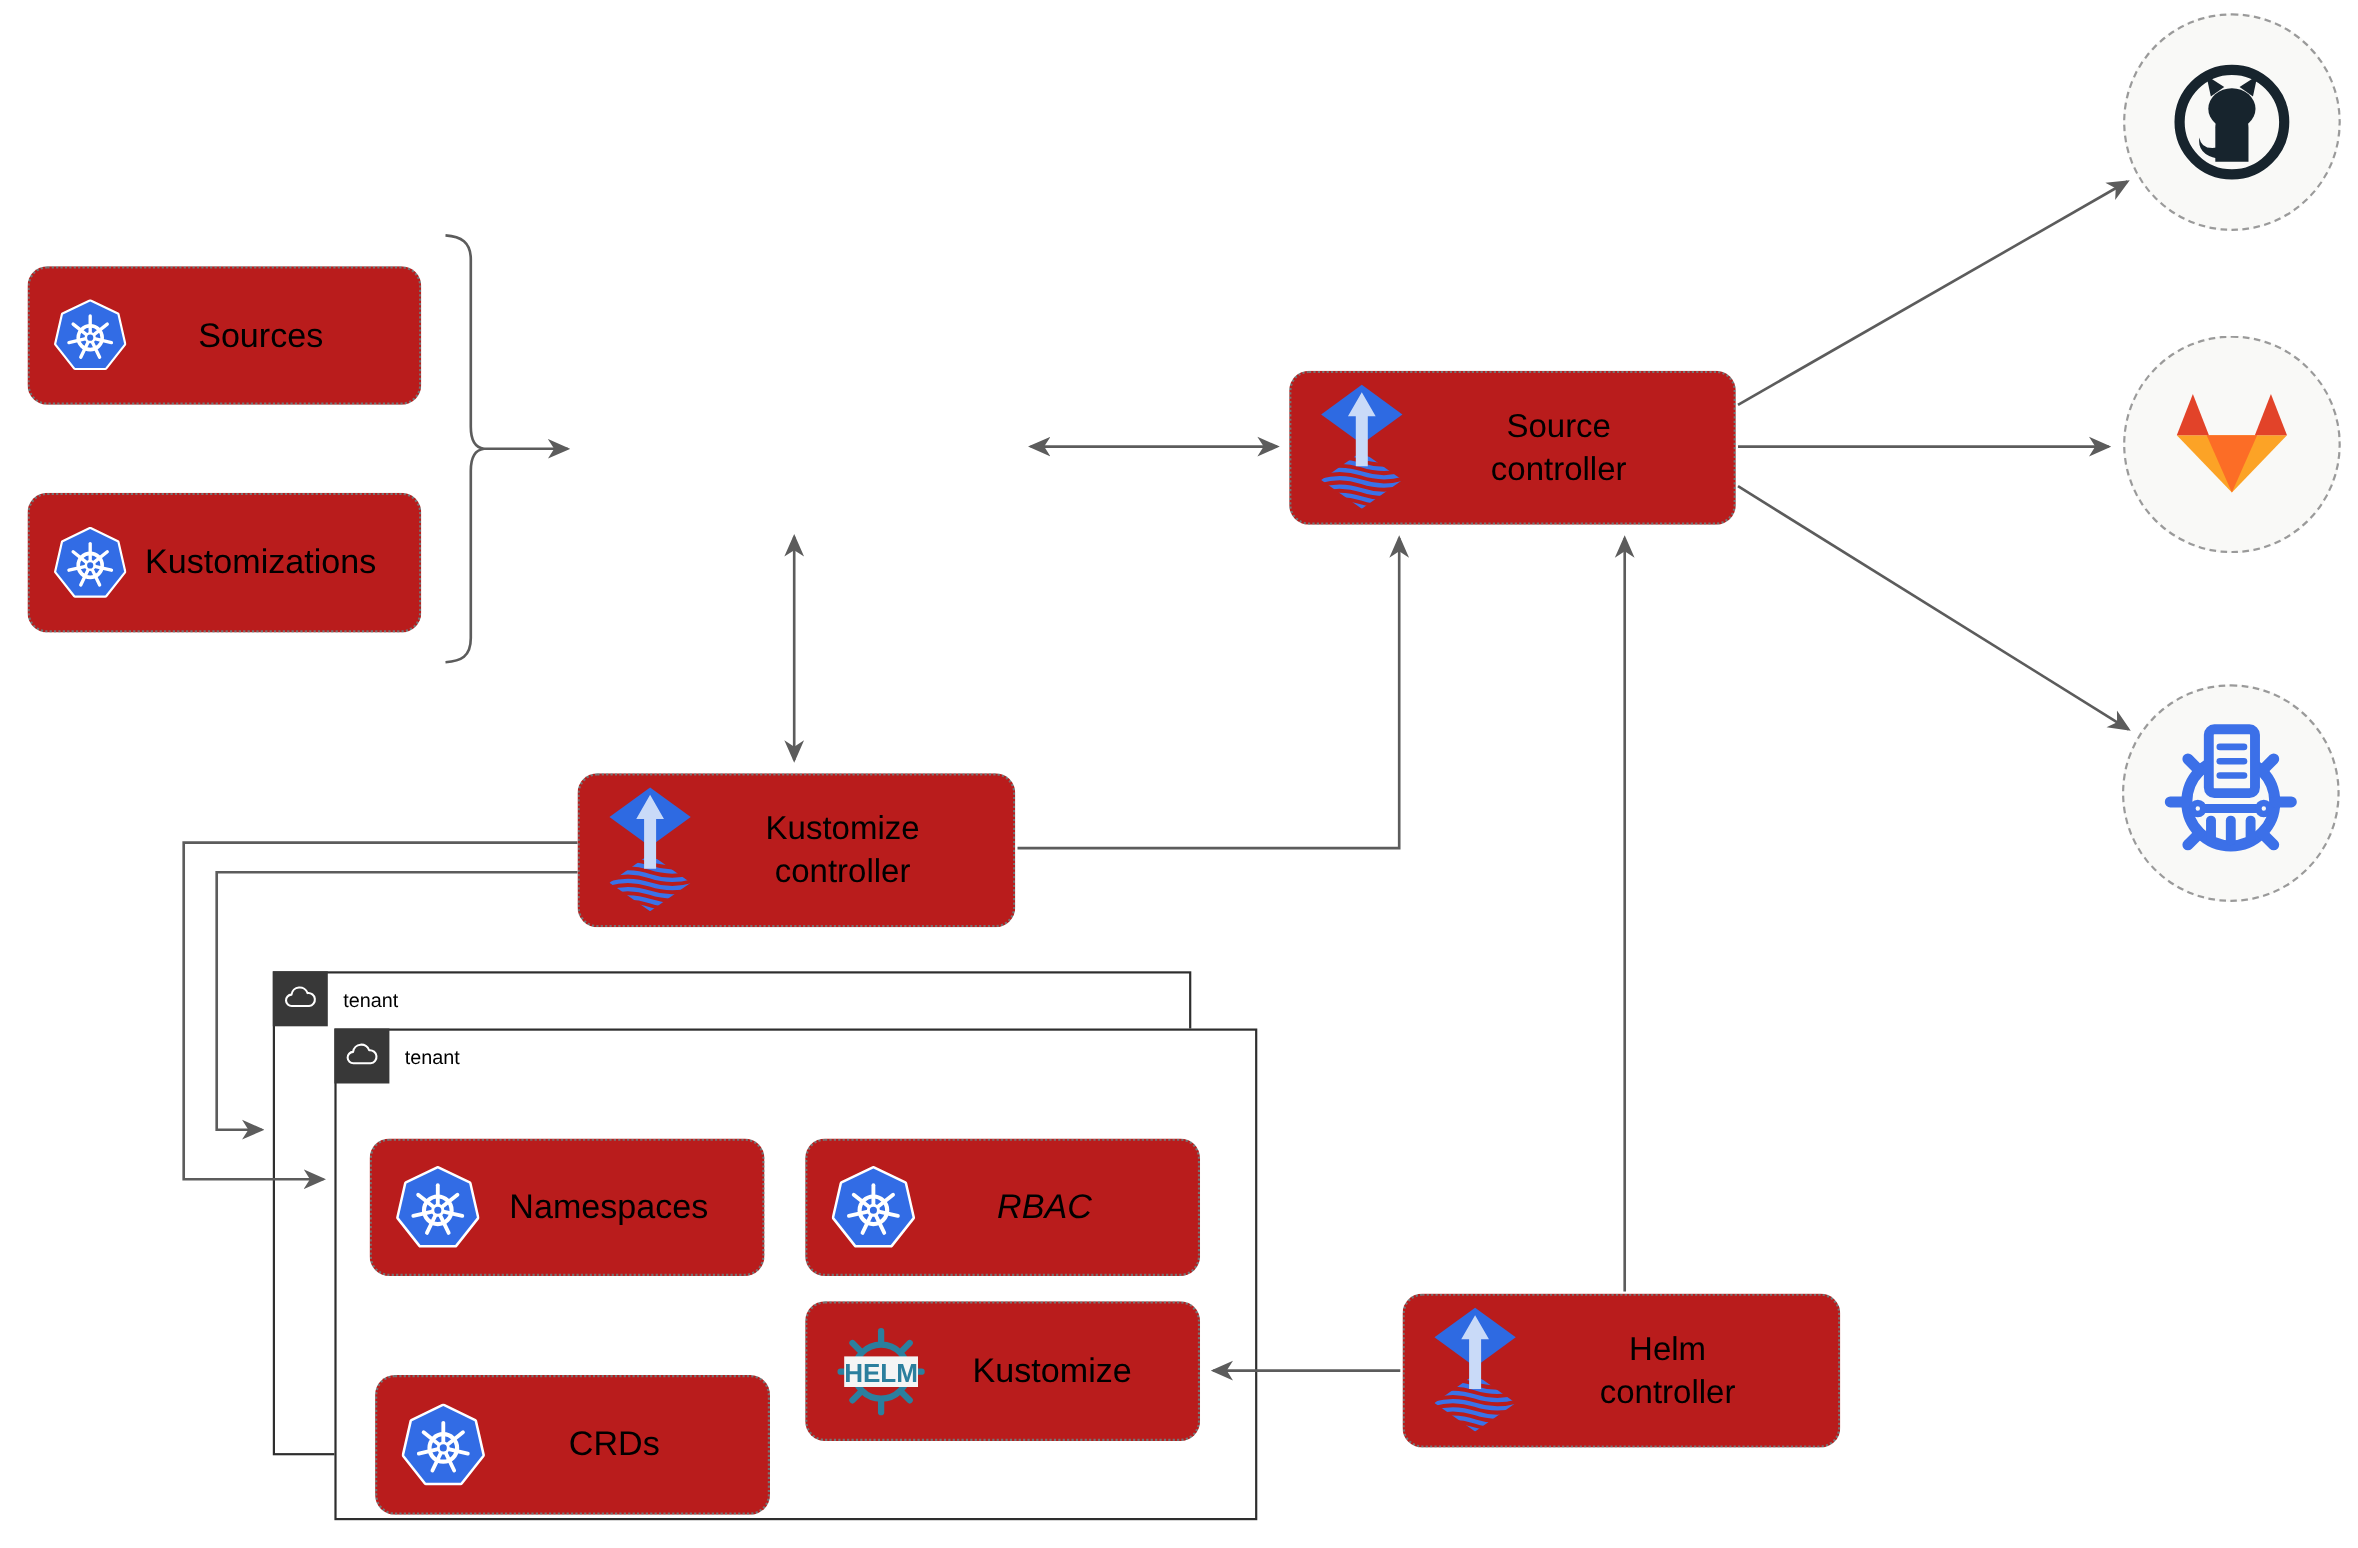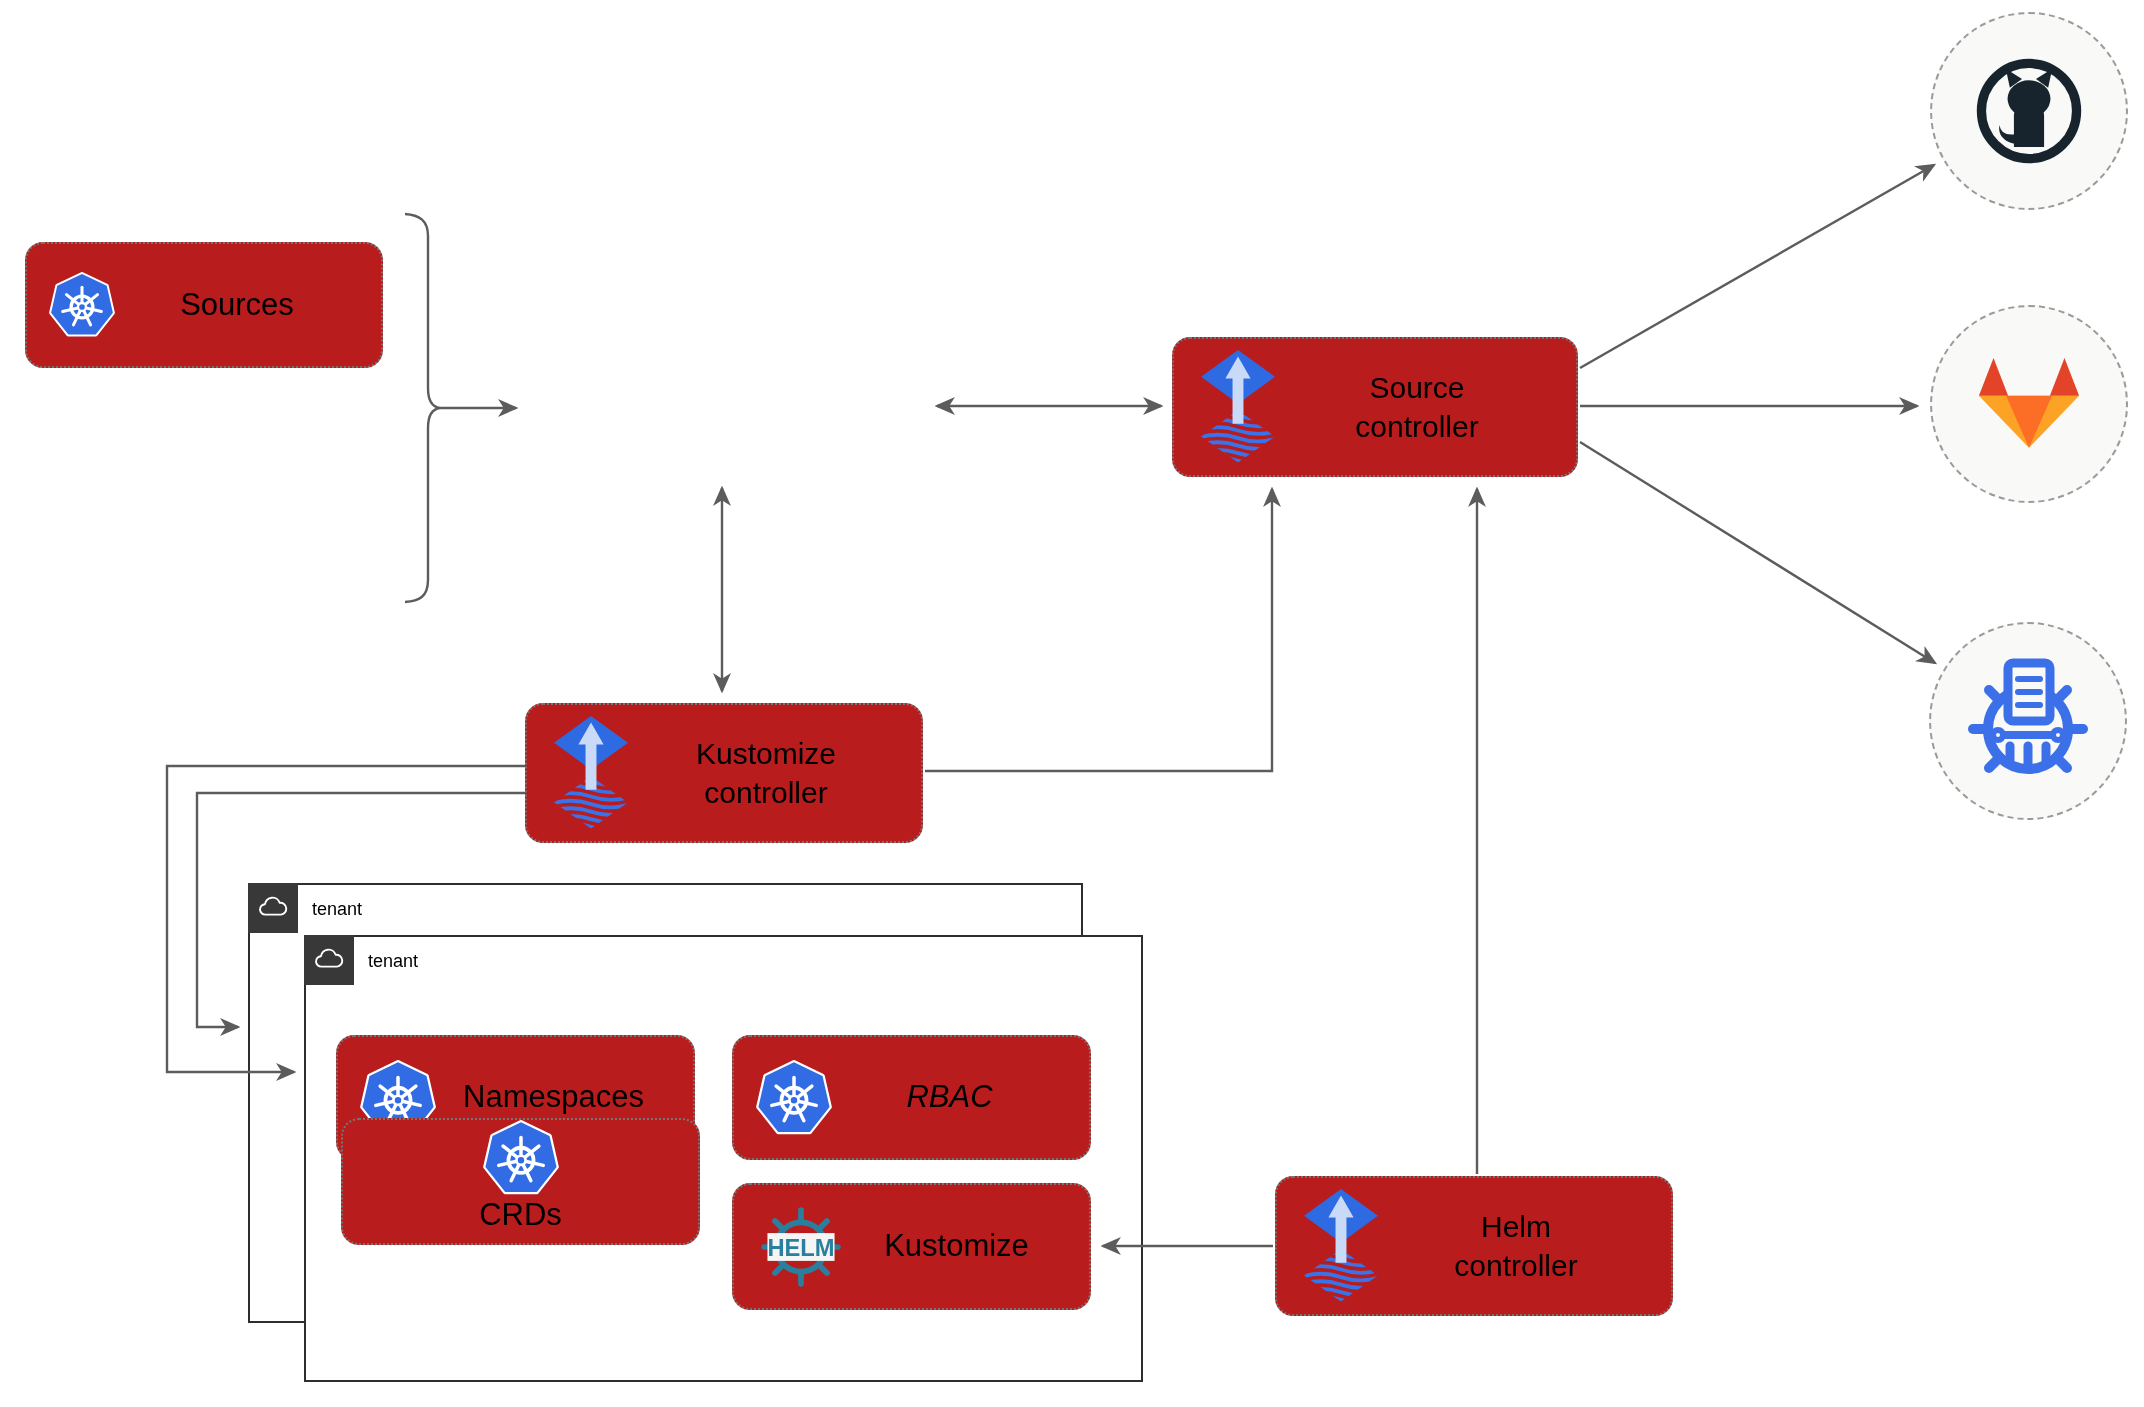--- a/index.html
+++ b/index.html
@@ -73,20 +73,37 @@
         <line x1="50" y1="53" x2="37" y2="80"></line>
           <line x1="50" y1="53" x2="20.7" y2="59.7"></line>
         <line x1="50" y1="53" x2="26.5" y2="34.3"></line>
       </g>
       <circle cx="50" cy="53" r="16.5" fill="none" stroke="#fff" stroke-width="5"></circle>
       <circle cx="50" cy="53" r="6" fill="#326ce5" stroke="#fff" stroke-width="3.5"></circle>
     </svg>
     <div class="lbl">Sources</div>
   </div>
 
+  <div class="dnode" style="left:25px;top:448px;width:358px;height:127px;">
+    <svg class="icon" width="66" height="66" viewBox="0 0 100 100">
+      <polygon points="50,3 87.5,21 96.8,61.7 70.8,94.6 29.2,94.6 3.2,61.7 12.5,21" fill="#326ce5" stroke="#ffffff" stroke-width="6" paint-order="stroke" stroke-linejoin="round"></polygon>
+      <g stroke="#fff" stroke-width="4.6" stroke-linecap="round">
+        <line x1="50" y1="53" x2="50" y2="23"></line>
+          <line x1="50" y1="53" x2="73.5" y2="34.3"></line>
+        <line x1="50" y1="53" x2="79.3" y2="59.7"></line>
+          <line x1="50" y1="53" x2="63" y2="80"></line>
+        <line x1="50" y1="53" x2="37" y2="80"></line>
+          <line x1="50" y1="53" x2="20.7" y2="59.7"></line>
+        <line x1="50" y1="53" x2="26.5" y2="34.3"></line>
+      </g>
+      <circle cx="50" cy="53" r="16.5" fill="none" stroke="#fff" stroke-width="5"></circle>
+      <circle cx="50" cy="53" r="6" fill="#326ce5" stroke="#fff" stroke-width="3.5"></circle>
+    </svg>
+    <div class="lbl">Kustomizations</div>
+  </div>
 
 
   <div class="dnode" style="left:1172px;top:337px;width:406px;height:140px;">
     <svg class="icon" width="84" height="118" viewBox="0 0 100 140">
       <polygon points="50,2 94,34 50,66 6,34" fill="#2e6ae2"></polygon>
       <g clip-path="url(#fluxwave)" stroke="#3a72e8" stroke-width="4.6" fill="none">
         <path d="M2 80 Q26 72 50 80 T98 80"></path>
           <path d="M2 89 Q26 81 50 89 T98 89"></path>
         <path d="M2 98 Q26 90 50 98 T98 98"></path>
           <path d="M2 107 Q26 99 50 107 T98 107"></path>
@@ -165,21 +182,21 @@
         <line x1="50" y1="53" x2="37" y2="80"></line>
           <line x1="50" y1="53" x2="20.7" y2="59.7"></line>
         <line x1="50" y1="53" x2="26.5" y2="34.3"></line>
       </g>
       <circle cx="50" cy="53" r="16.5" fill="none" stroke="#fff" stroke-width="5"></circle>
       <circle cx="50" cy="53" r="6" fill="#326ce5" stroke="#fff" stroke-width="3.5"></circle>
     </svg>
     <div class="lbl">RBAC</div>
   </div>
 
-  <div class="dnode" style="left:341px;top:1118px;width:359px;height:127px;flex-direction:column;">
+  <div class="dnode" style="left:341px;top:1250px;width:359px;height:127px;">
     <svg class="icon" width="76" height="76" viewBox="0 0 100 100">
       <polygon points="50,3 87.5,21 96.8,61.7 70.8,94.6 29.2,94.6 3.2,61.7 12.5,21" fill="#326ce5" stroke="#ffffff" stroke-width="6" paint-order="stroke" stroke-linejoin="round"></polygon>
       <g stroke="#fff" stroke-width="4.6" stroke-linecap="round">
         <line x1="50" y1="53" x2="50" y2="23"></line>
           <line x1="50" y1="53" x2="73.5" y2="34.3"></line>
         <line x1="50" y1="53" x2="79.3" y2="59.7"></line>
           <line x1="50" y1="53" x2="63" y2="80"></line>
         <line x1="50" y1="53" x2="37" y2="80"></line>
           <line x1="50" y1="53" x2="20.7" y2="59.7"></line>
         <line x1="50" y1="53" x2="26.5" y2="34.3"></line>

